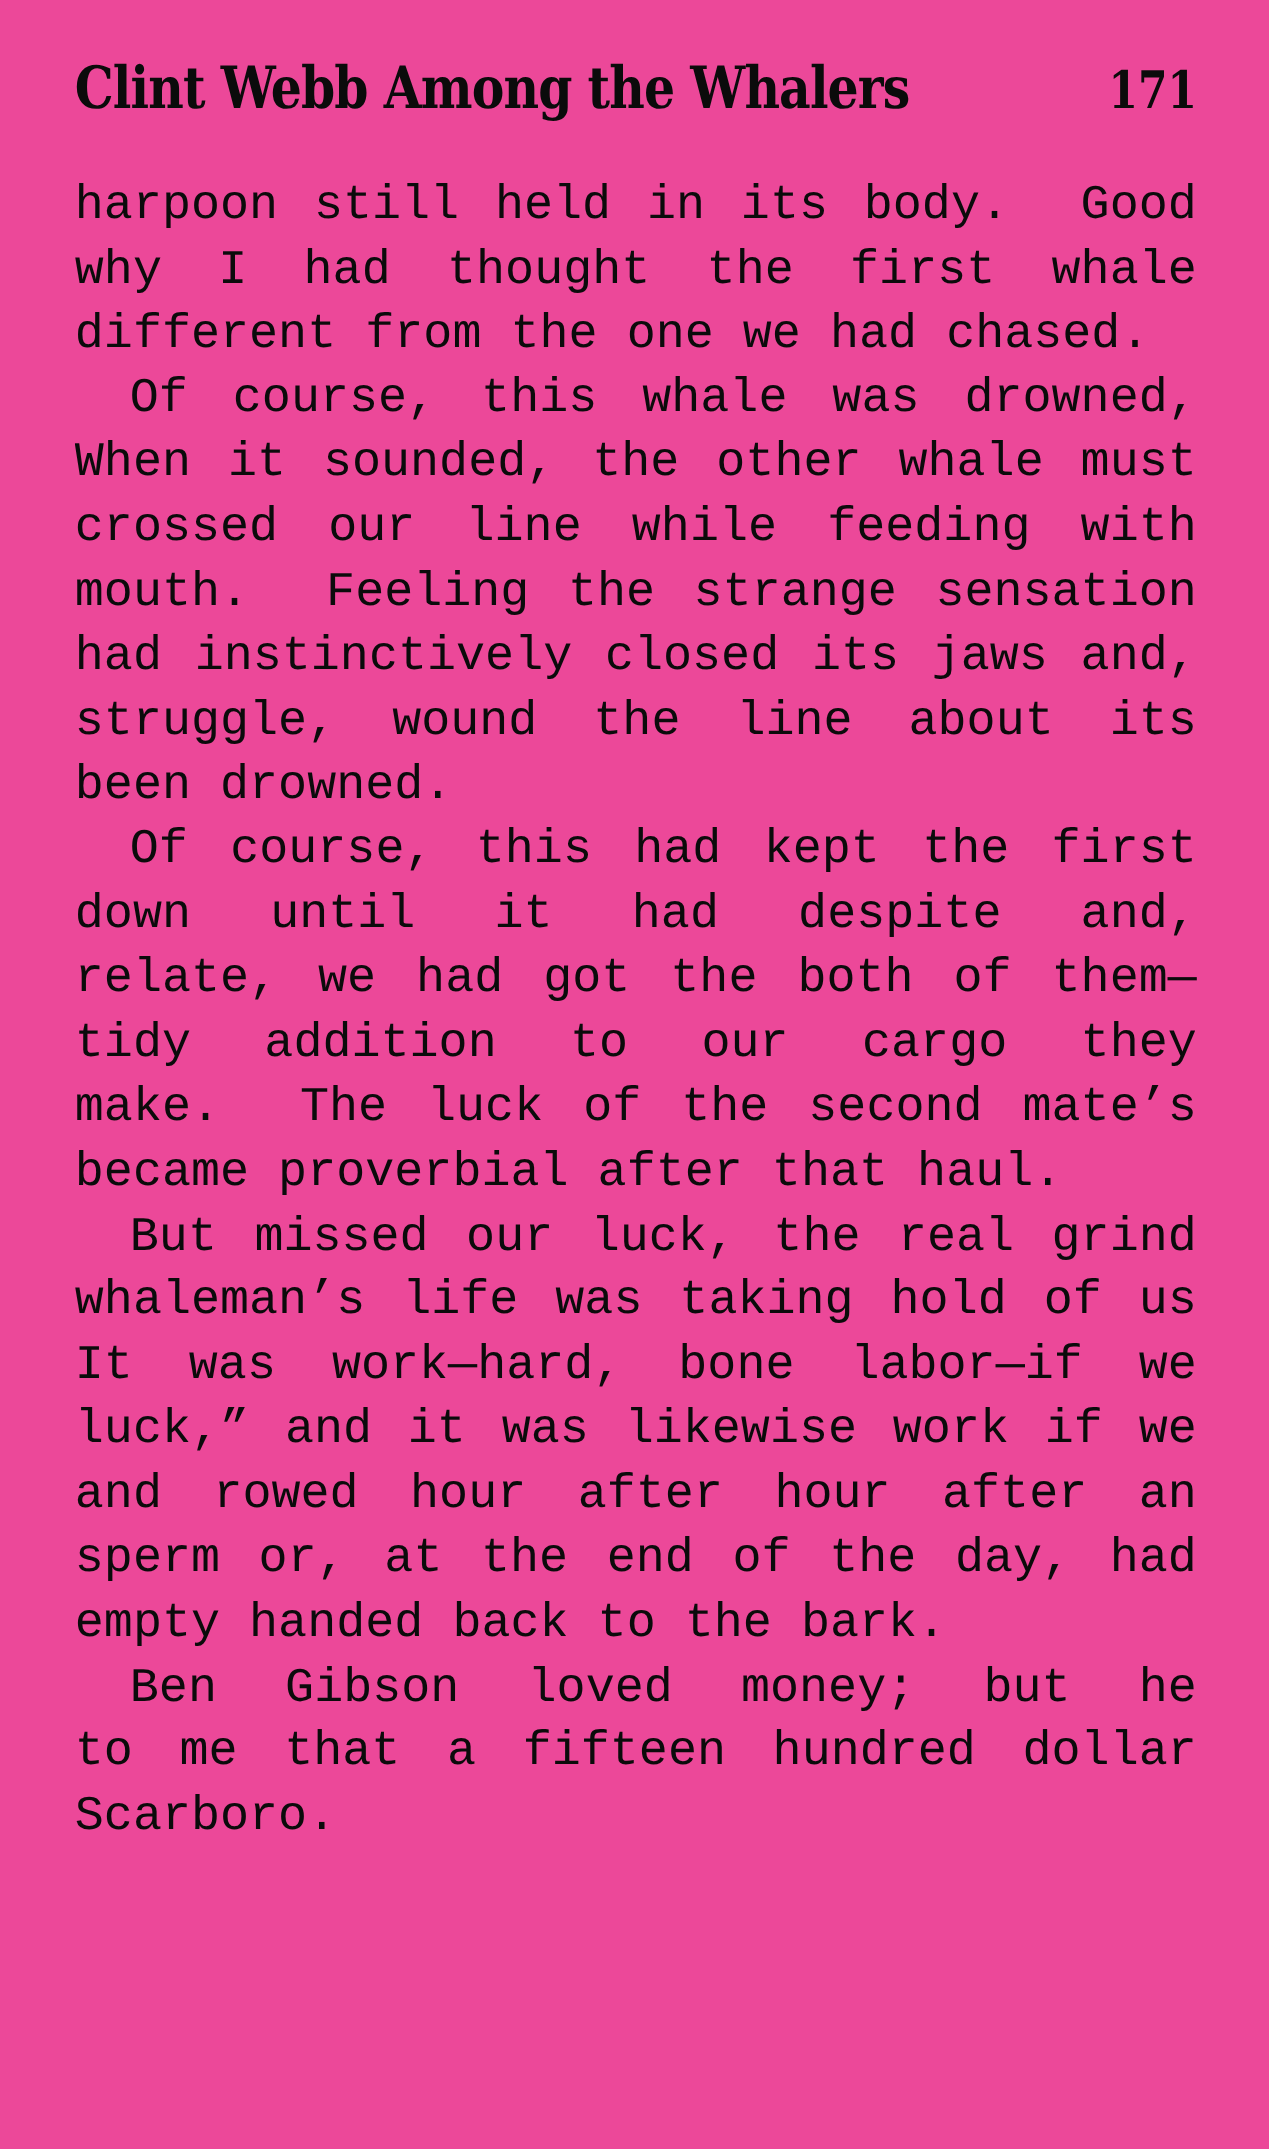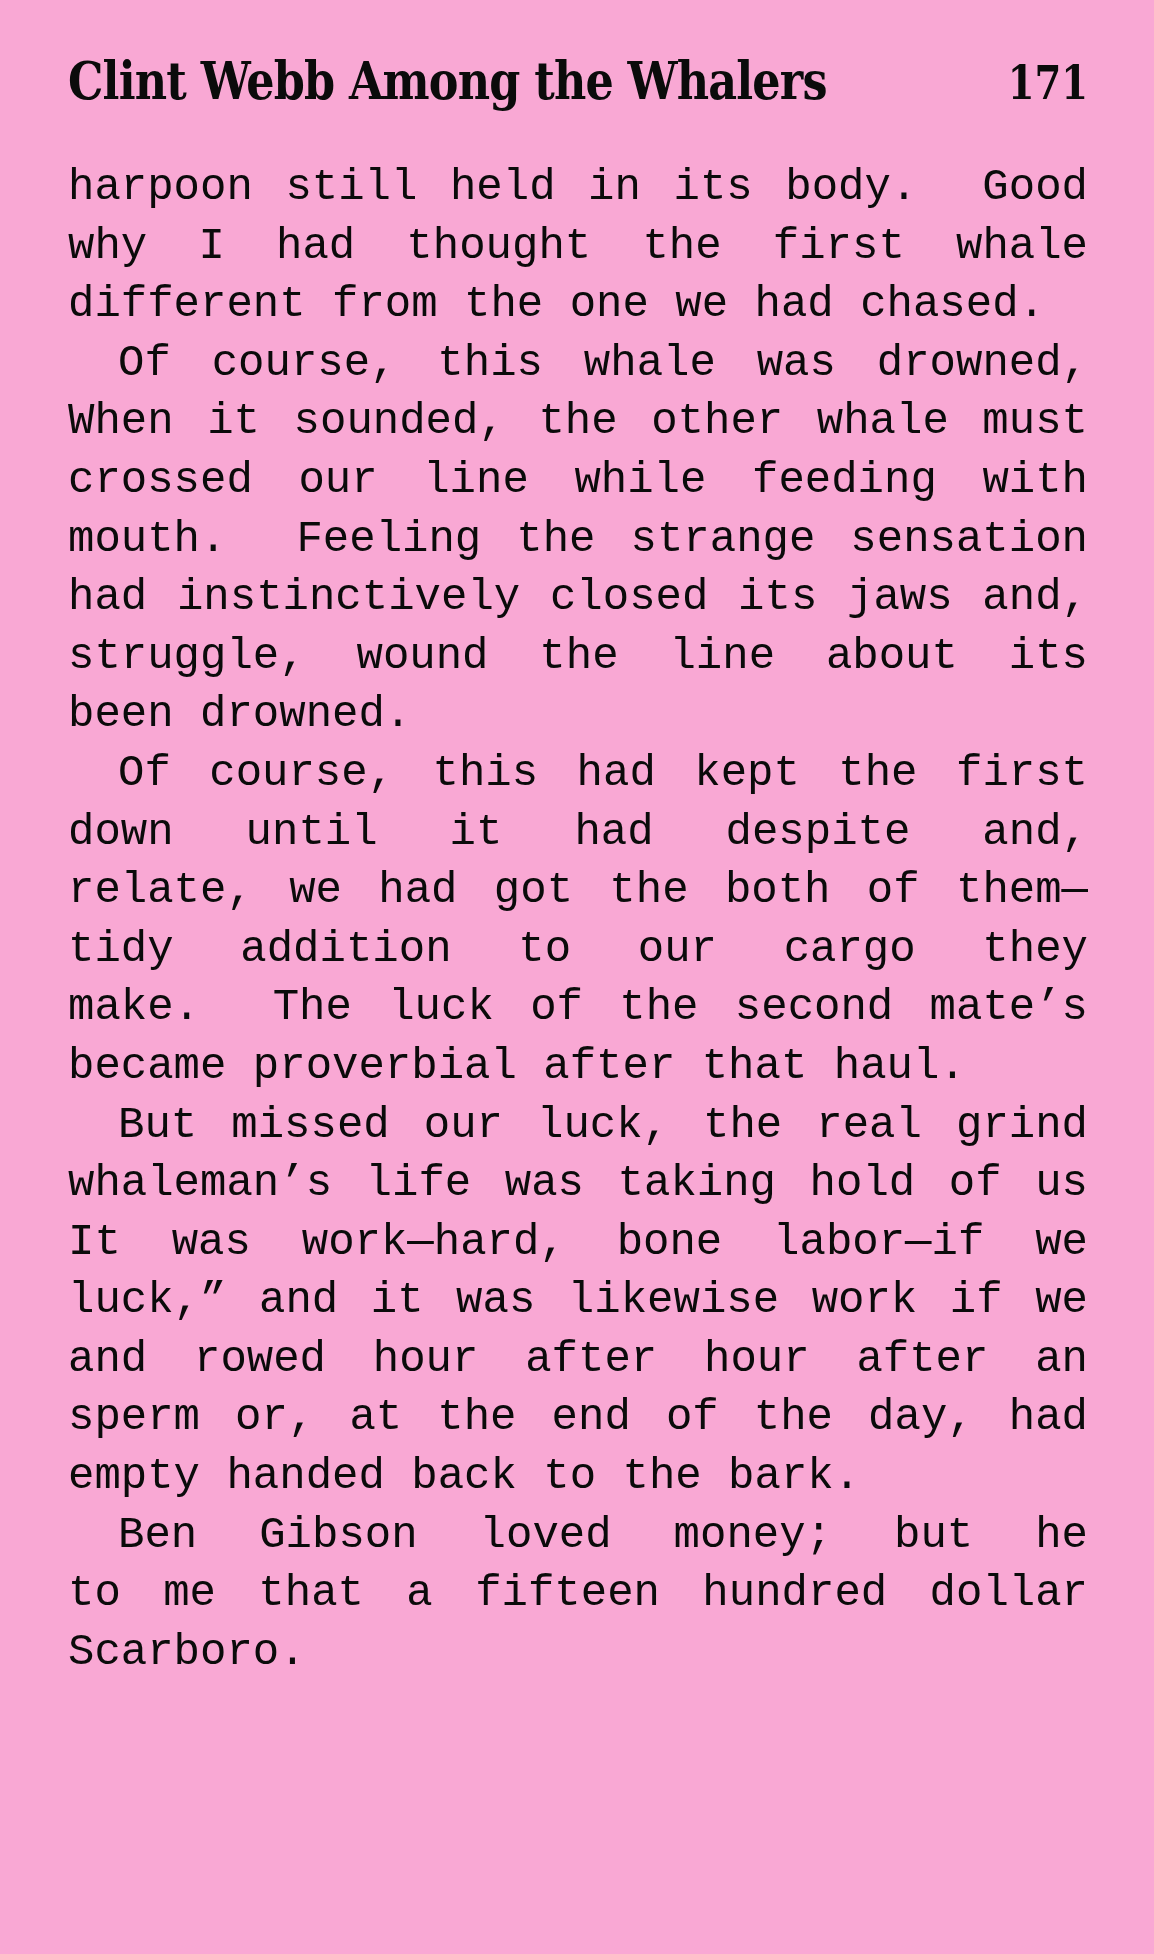--- a/index.html
+++ b/index.html
@@ -7,21 +7,21 @@
     padding: 0;
     width: 1154px;
     height: 1954px;
     background: #ffffff;
     overflow: hidden;
   }
   .page {
     position: relative;
     width: 1154px;
     height: 1954px;
-    background: #f9a8d4;
+    background: #ec4899;
     color: #0b0b0b;
     font-family: "DejaVu Serif", "Liberation Serif", serif;
   }
   .running-head {
     padding-top: 50px;
     margin-left: 68px;
     width: 1020px;
     display: flex;
     justify-content: space-between;
     align-items: baseline;

